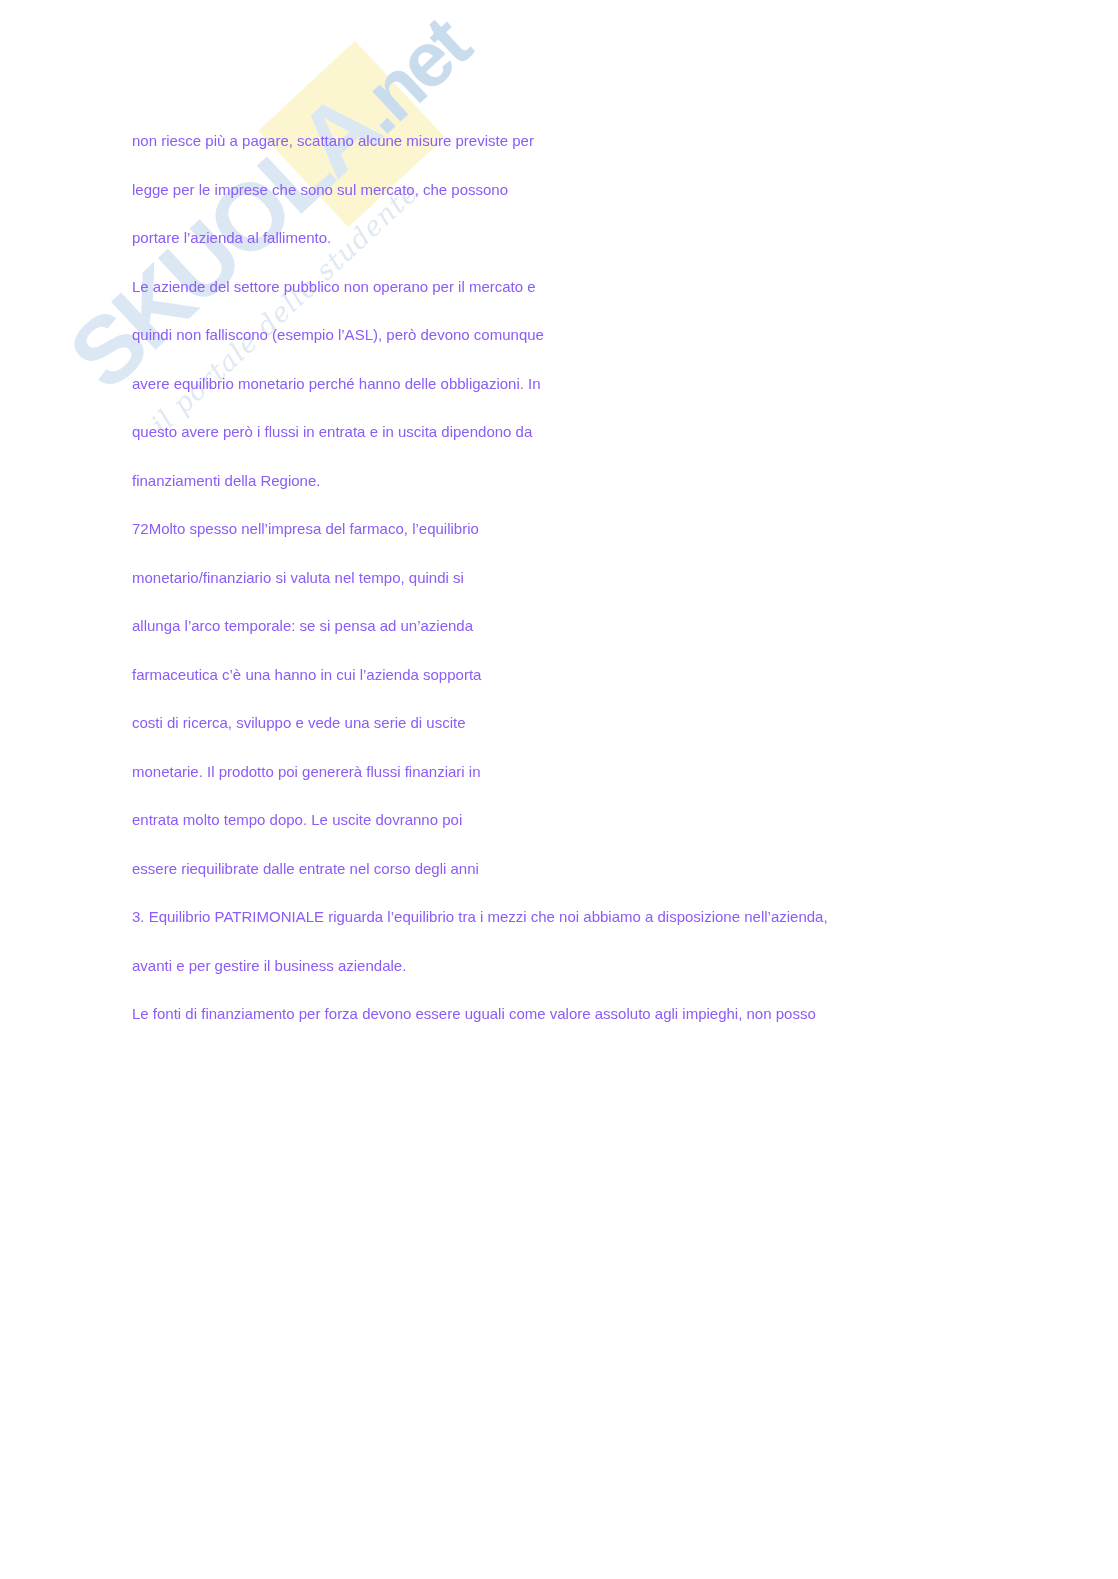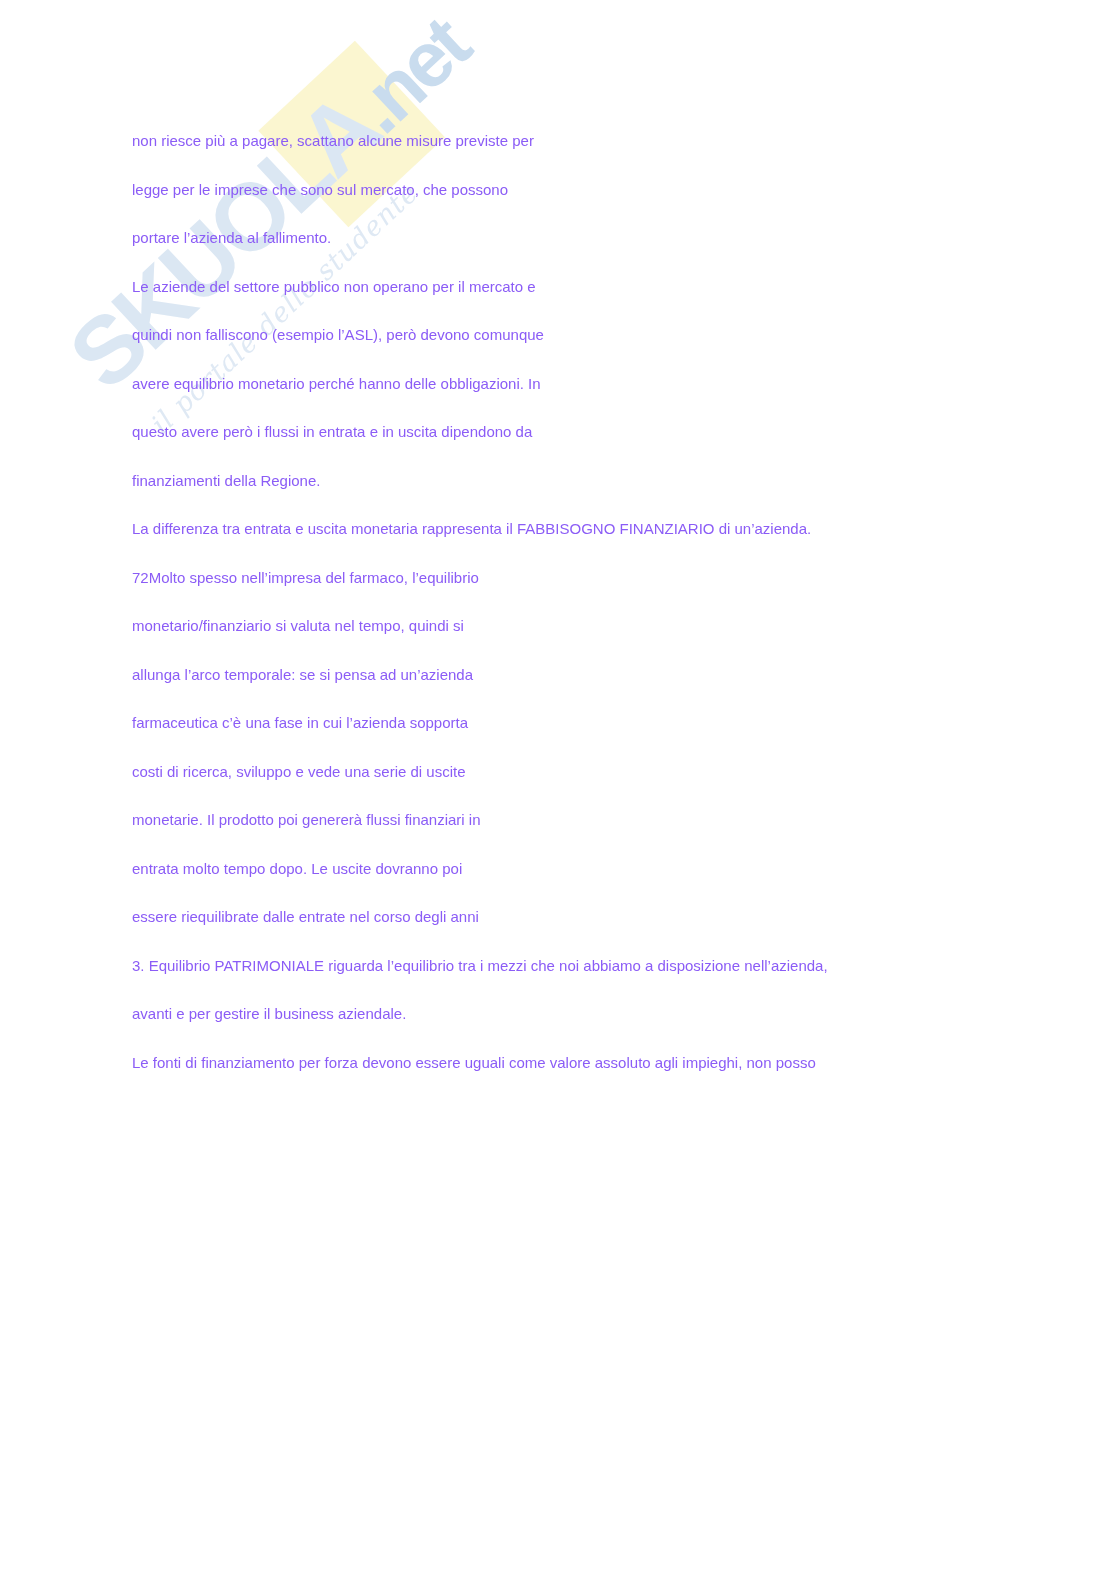--- a/index.html
+++ b/index.html
@@ -116,26 +116,25 @@
   <div class="content">
     <div class="line">non riesce più a pagare, scattano alcune misure previste per</div>
     <div class="line">legge per le imprese che sono sul mercato, che possono</div>
     <div class="line">portare l’azienda al fallimento.</div>
     <div class="line">Le aziende del settore pubblico non operano per il mercato e</div>
     <div class="line">quindi non falliscono (esempio l’ASL), però devono comunque</div>
     <div class="line">avere equilibrio monetario perché hanno delle obbligazioni. In</div>
     <div class="line">questo avere però i flussi in entrata e in uscita dipendono da</div>
     <div class="line">finanziamenti della Regione.</div>
 
-    <div class="para wide">La differenza tra entrata e uscita monetaria rappresenta il FABBISOGNO FINANZIARIO di un’azienda.</div>
 
     <div class="line">72Molto spesso nell’impresa del farmaco, l’equilibrio</div>
     <div class="line">monetario/finanziario si valuta nel tempo, quindi si</div>
     <div class="line">allunga l’arco temporale: se si pensa ad un’azienda</div>
-    <div class="line">farmaceutica c’è una fase in cui l’azienda sopporta</div>
+    <div class="line">farmaceutica c’è una hanno in cui l’azienda sopporta</div>
     <div class="line">costi di ricerca, sviluppo e vede una serie di uscite</div>
     <div class="line">monetarie. Il prodotto poi genererà flussi finanziari in</div>
     <div class="line">entrata molto tempo dopo. Le uscite dovranno poi</div>
     <div class="line">essere riequilibrate dalle entrate nel corso degli anni</div>
 
     <div class="para wide">3. Equilibrio PATRIMONIALE riguarda l’equilibrio tra i mezzi che noi abbiamo a disposizione nell’azienda,</div>
     <div class="para wide">avanti e per gestire il business aziendale.</div>
     <div class="para wide">Le fonti di finanziamento per forza devono essere uguali come valore assoluto agli impieghi, non posso</div>
   </div>
 

